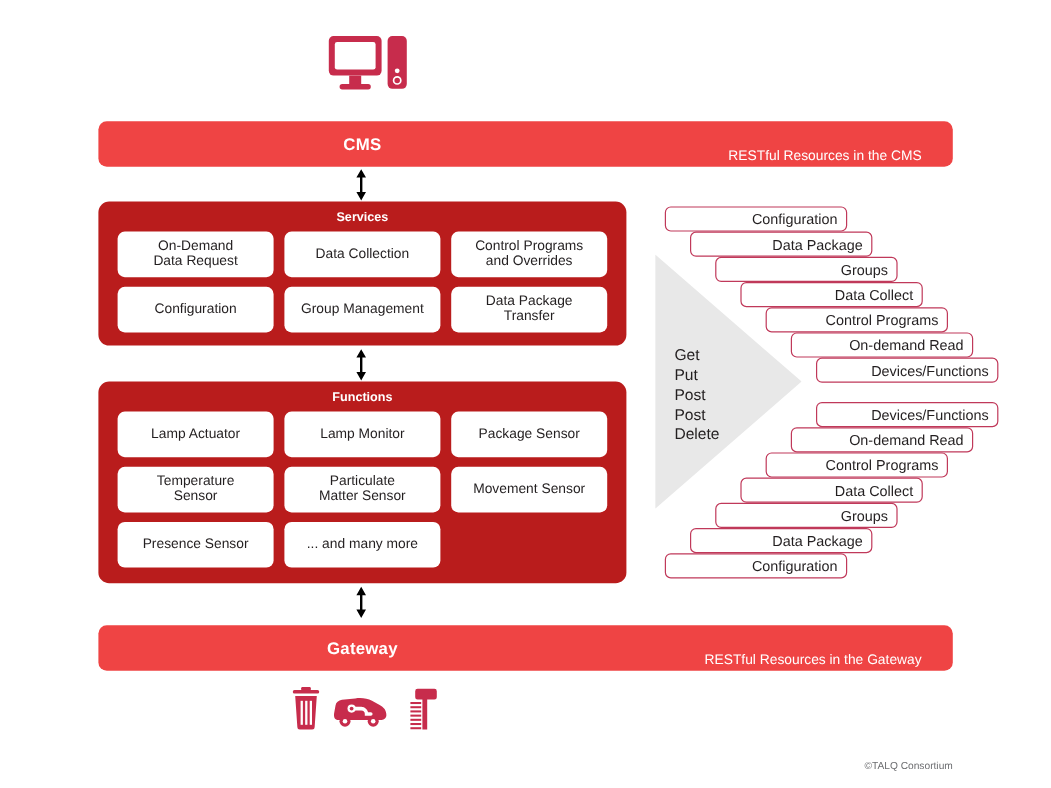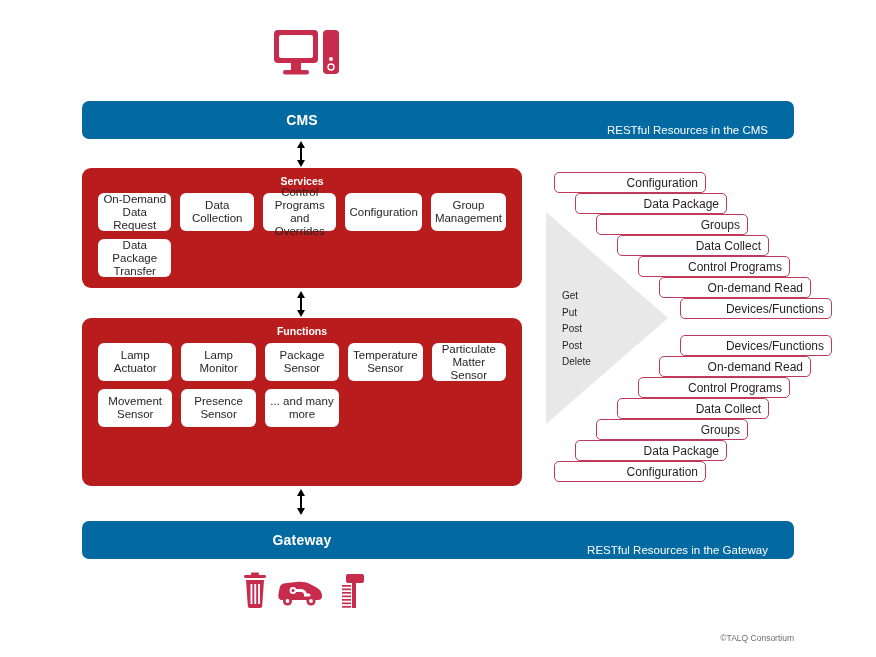--- a/index.html
+++ b/index.html
@@ -13,21 +13,21 @@
     color:#231f20;
   }
   #stage{position:absolute;left:0;top:0;width:876px;height:657px;}
 
   
   .computer-icon{position:absolute;left:272px;top:28px;width:70px;height:52px;}
 
   
   .bar{
     position:absolute;left:82px;width:712px;height:38px;
-    background:#0369a1;border-radius:7px;
+    background:#ef4444;border-radius:7px;
   }
   .bar.cms{top:101px;}
   .bar.gateway{top:521px;}
   .bar-title{
     position:absolute;left:0;top:0;width:440px;height:38px;
     display:flex;align-items:center;justify-content:center;
     color:#ffffff;font-weight:bold;font-size:14px;letter-spacing:.2px;
   }
   .bar-sub{
     position:absolute;right:26px;top:10px;height:38px;
@@ -41,42 +41,42 @@
     background:#b91c1c;border-radius:9px;
   }
   .panel.services{top:168px;height:120px;}
   .panel.functions{top:318px;height:168px;}
   .panel-title{
     position:absolute;left:0;top:7px;width:100%;
     text-align:center;color:#ffffff;font-size:10.5px;font-weight:bold;
   }
   .grid{
     position:absolute;left:16px;top:25px;width:408px;
-    display:grid;grid-template-columns:repeat(5,1fr);
+    display:grid;grid-template-columns:repeat(3,1fr);
     grid-gap:8px 9px;
   }
   .cell{
     background:#ffffff;border-radius:6px;height:38px;
     display:flex;align-items:center;justify-content:center;
     text-align:center;font-size:11.5px;line-height:13px;
     color:#231f20;padding:0 4px;box-sizing:border-box;
   }
 
   
   .varrow{position:absolute;left:291px;width:20px;height:28px;}
   .varrow.a1{top:140px;}
   .varrow.a2{top:290px;}
   .varrow.a3{top:488px;}
 
   
   .stair-area{position:absolute;left:540px;top:160px;width:270px;height:330px;}
   .gray-arrow{position:absolute;left:6px;top:52px;width:122px;height:212px;}
   .verbs{
     position:absolute;left:22px;top:128px;
-    font-size:10px;line-height:16.5px;color:#231f20;
+    font-size:13px;line-height:16.5px;color:#231f20;
   }
   .verbs div{white-space:nowrap;}
   .step{
     position:absolute;height:21px;
     background:#ffffff;border:1.4px solid #c0395a;border-radius:5px;
     box-sizing:border-box;
     display:flex;align-items:center;
     font-size:12px;color:#231f20;white-space:nowrap;
     padding-right:7px;
   }

